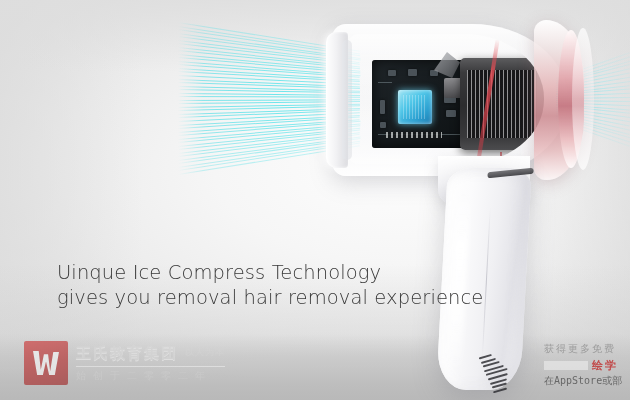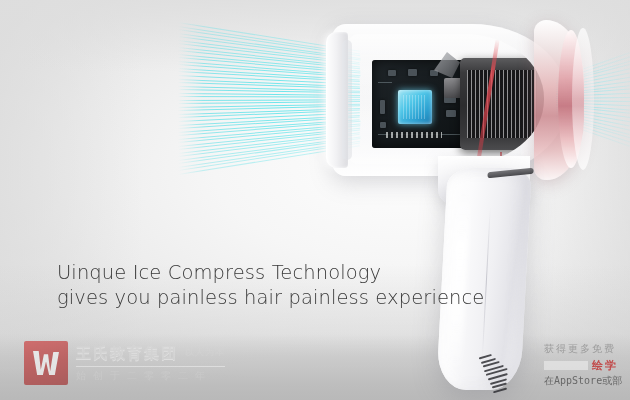--- a/index.html
+++ b/index.html
@@ -510,21 +510,21 @@
           <div class="vent" style="top: 23px; left: 4px; width: 19.8px;"></div>
           <div class="vent" style="top: 27.6px; left: 4.8px; width: 17.6px;"></div>
           <div class="vent" style="top: 32.2px; left: 5.6px; width: 15.4px;"></div>
           <div class="vent" style="top: 36.8px; left: 6.4px; width: 13.2px;"></div>
         </div>
     </div>
   </div>
 
   <div id="headline">
     <div>Uinque Ice Compress Technology</div>
-    <div>gives you painless hair painless experience</div>
+    <div>gives you removal hair removal experience</div>
   </div>
 
   <div id="footer-logo">
     <div class="logo-badge">
       <div class="logo-w"></div>
     </div>
     <div class="logo-text">
       <div class="logo-line1">
         <span class="logo-cn-main">王氏教育集团</span>
         <span class="logo-cn-slogan">以人为本</span>

